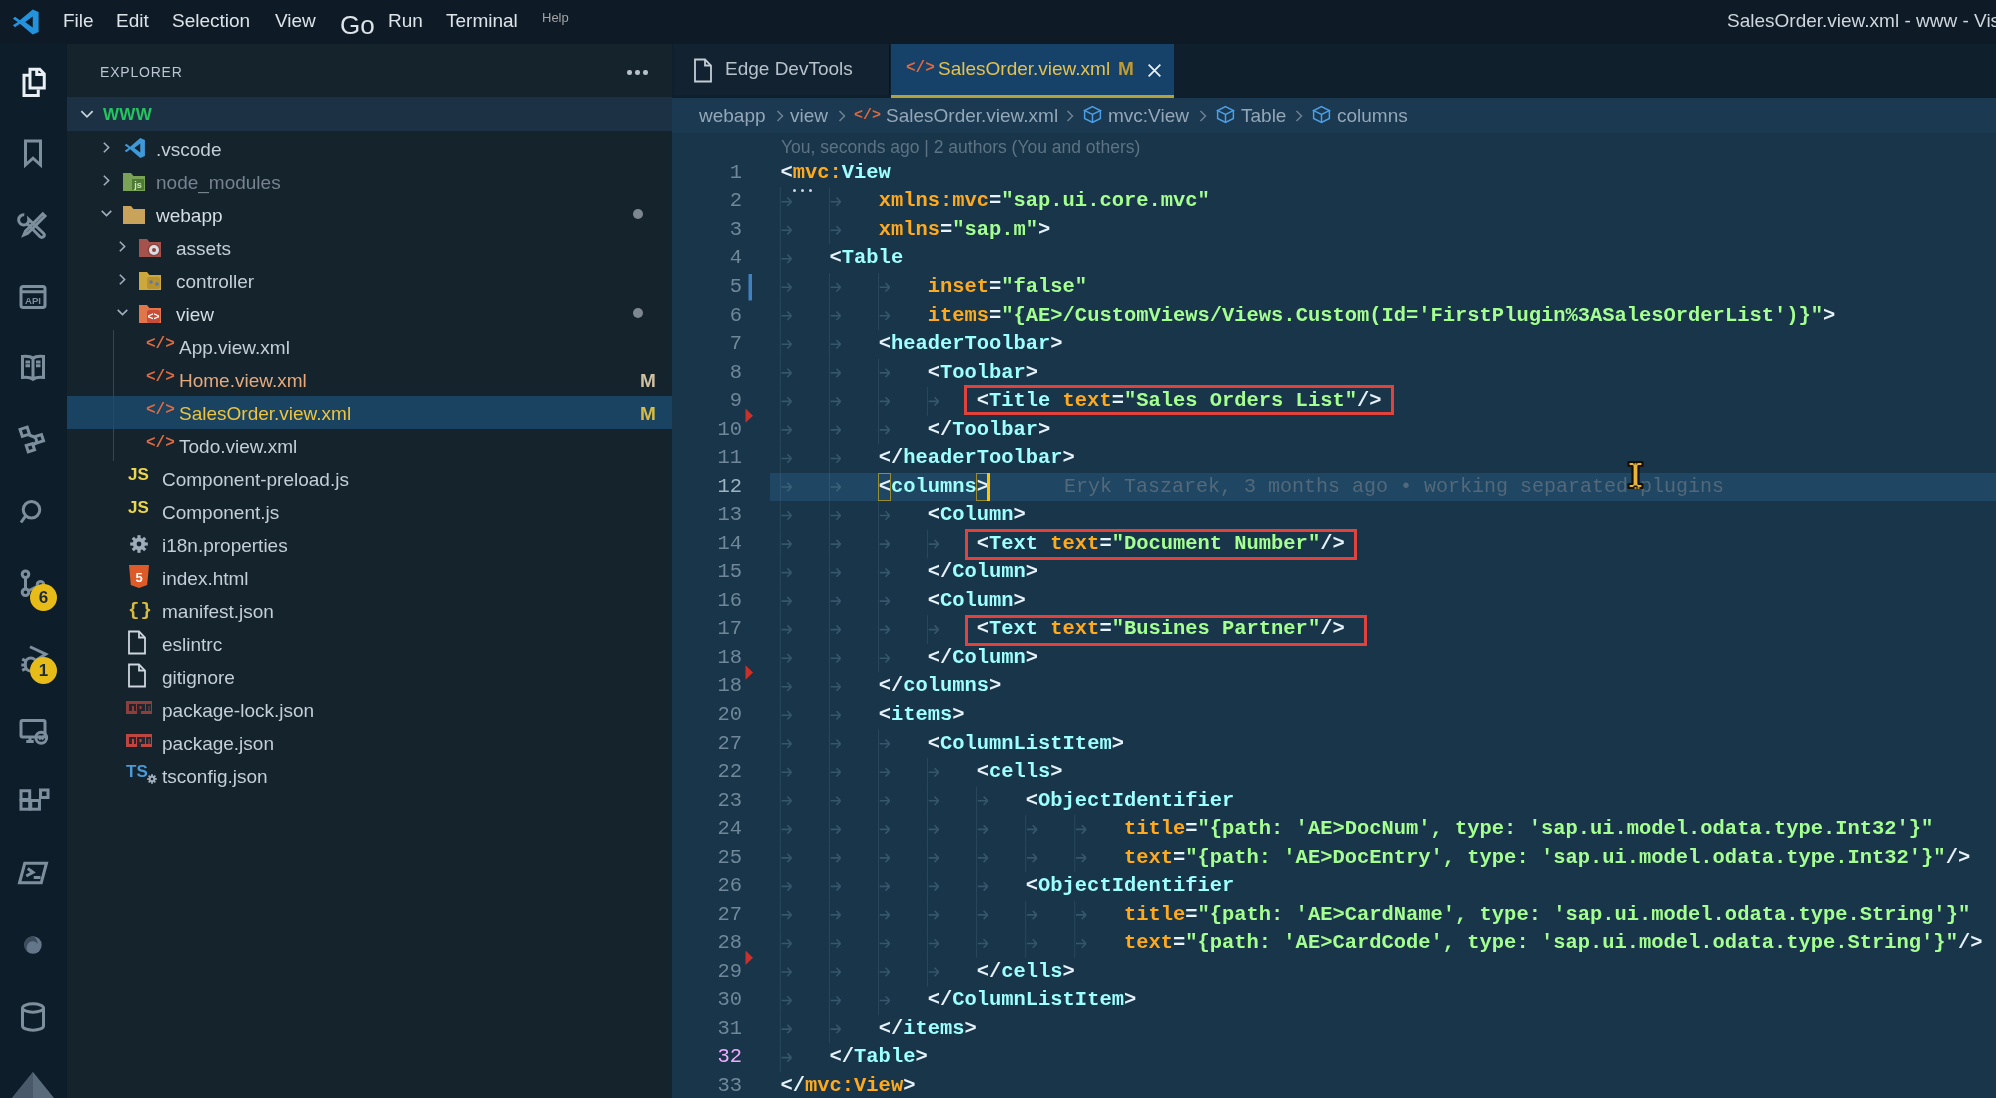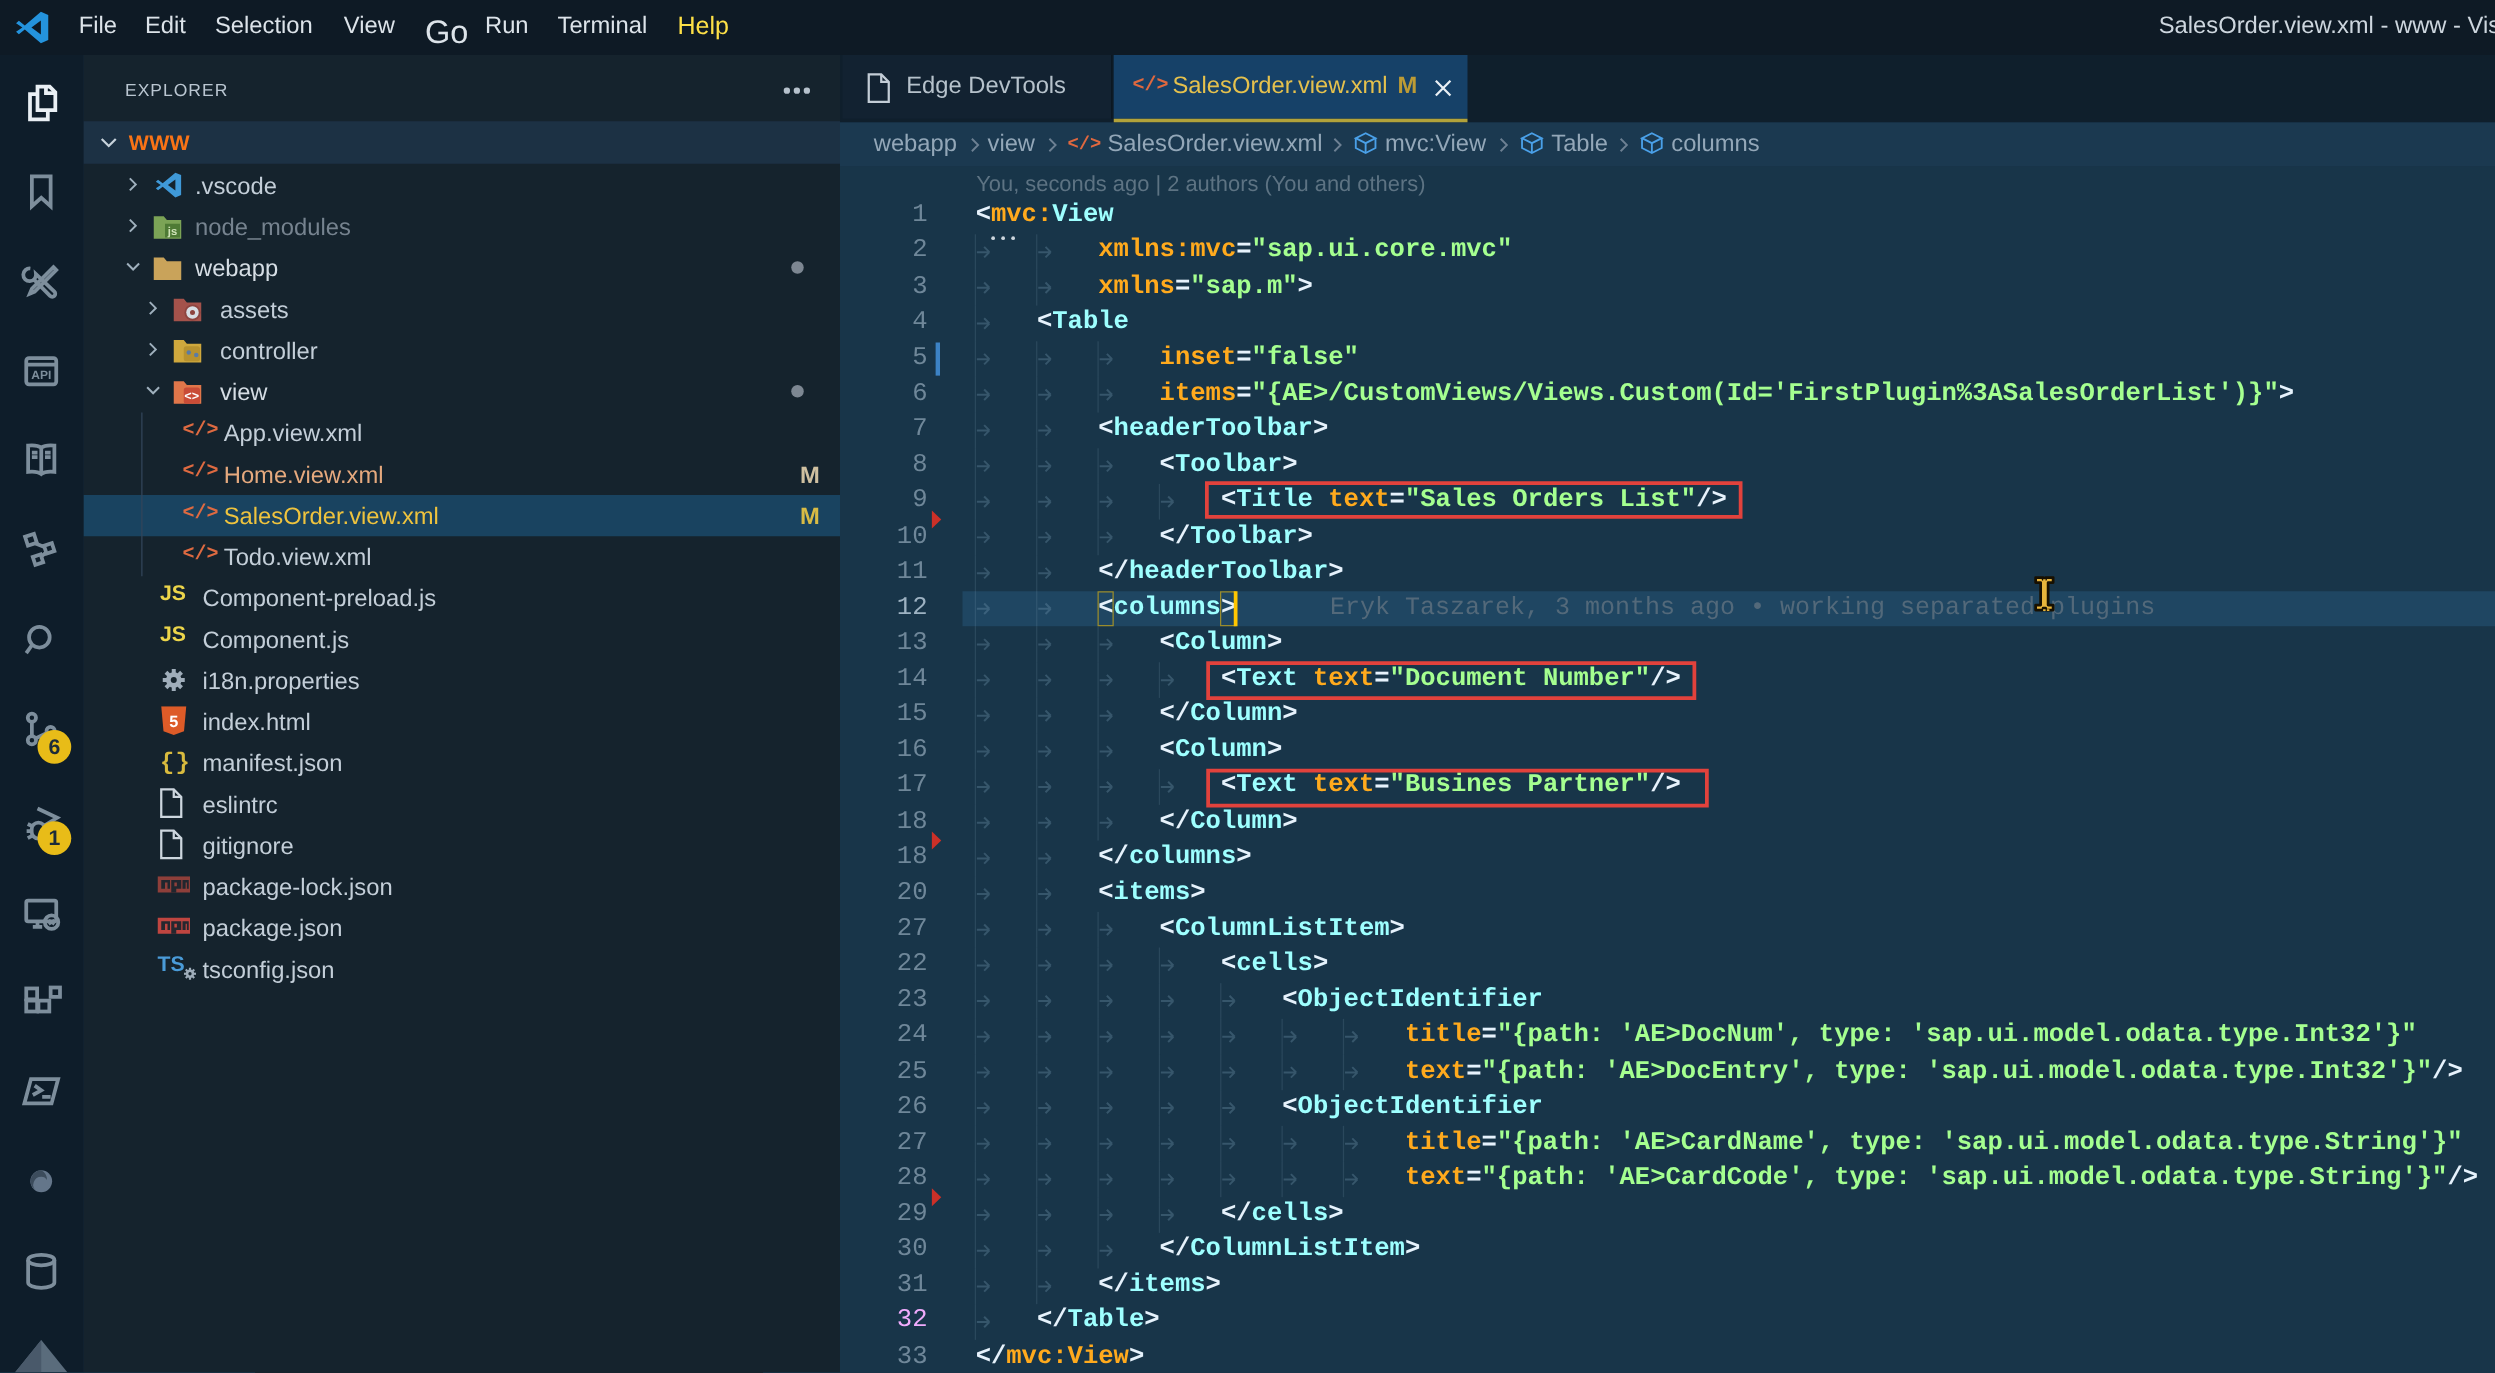--- a/index.html
+++ b/index.html
@@ -14,21 +14,21 @@
     <path fill="#2493dd" d="M74 5 L95 14 V86 L74 95 L28 56 L11 69 L3 62 L21 50 L3 38 L11 31 L28 44 Z"></path>
     <path fill="#0e1a25" d="M74 30 L47 50 L74 70 Z"></path>
   </svg>
 <div class="abs" style="left:63px;top:10px;font-size:19px;color:#dce3e9">File</div>
 <div class="abs" style="left:116px;top:10px;font-size:19px;color:#dce3e9">Edit</div>
 <div class="abs" style="left:172px;top:10px;font-size:19px;color:#dce3e9">Selection</div>
 <div class="abs" style="left:275px;top:10px;font-size:19px;color:#dce3e9">View</div>
 <div class="abs" style="left:340px;top:10px;font-size:26px;color:#dce3e9">Go</div>
 <div class="abs" style="left:388px;top:10px;font-size:19px;color:#dce3e9">Run</div>
 <div class="abs" style="left:446px;top:10px;font-size:19px;color:#dce3e9">Terminal</div>
-<div class="abs" style="left:542px;top:10px;font-size:20px;color:#fde047">Help</div>
+<div class="abs" style="left:542px;top:10px;font-size:13px;color:#a3a3a3">Help</div>
 <div class="abs" style="left:1727px;top:10px;width:269px;overflow:hidden;font-size:19px;color:#cdd6de;white-space:nowrap">SalesOrder.view.xml - www - Visual Studio Code</div>
 <div class="abs" style="left:0;top:44px;width:67px;height:1054px;background:#0e1d2a"></div>
 <svg class="abs" style="left:15.0px;top:64px" width="36" height="36" viewBox="0 0 24 24" fill="none" stroke="#e9eff4" stroke-width="2.00">
     <path d="M10 3.5 h6.5 l3 3 V16 h-9.5 Z"></path>
     <path d="M14.5 3.5 V7 H20"></path>
     <path d="M10 7.5 H6 V21 h9.5 v-4"></path>
   </svg>
 <svg class="abs" style="left:15.0px;top:135px" width="36" height="36" viewBox="0 0 24 24" fill="none" stroke="#7d8e9c" stroke-width="2.00">
     <path d="M7 4 h10 v16 l-5-4.5 L7 20 Z"></path>
   </svg>
@@ -98,21 +98,21 @@
 <div class="abs" style="left:30px;top:657px;width:27px;height:27px;border-radius:50%;background:#e8bc18;color:#1c2b39;font-size:17px;font-weight:bold;text-align:center;line-height:27px">1</div>
 <div class="abs" style="left:67px;top:44px;width:605px;height:1054px;background:#15232d"></div>
 <div class="abs" style="left:100px;top:64px;font-size:14px;letter-spacing:.8px;color:#bac6d1">EXPLORER</div>
 <div class="abs" style="left:627px;top:70px;width:4.5px;height:4.5px;border-radius:50%;background:#b6c1cc"></div>
 <div class="abs" style="left:635px;top:70px;width:4.5px;height:4.5px;border-radius:50%;background:#b6c1cc"></div>
 <div class="abs" style="left:643px;top:70px;width:4.5px;height:4.5px;border-radius:50%;background:#b6c1cc"></div>
 <div class="abs" style="left:67px;top:97px;width:605px;height:34px;background:#1c3144"></div>
 <svg class="abs" style="left:78px;top:105px" width="18" height="18" viewBox="0 0 16 16" fill="none" stroke="#c6d1da" stroke-width="1.6">
     <path d="M3 5.5 L8 10.5 L13 5.5"></path>
   </svg>
-<div class="abs" style="left:103px;top:105px;font-size:17px;font-weight:bold;letter-spacing:.3px;color:#f97316">WWW</div>
+<div class="abs" style="left:103px;top:105px;font-size:17px;font-weight:bold;letter-spacing:.3px;color:#22c55e">WWW</div>
 <div class="abs" style="left:67px;top:395.5px;width:605px;height:33px;background:#194360"></div>
 <div class="abs" style="left:113px;top:330px;width:1px;height:131px;background:#32455a"></div>
 <svg class="abs" style="left:98px;top:139px" width="17" height="17" viewBox="0 0 16 16" fill="none" stroke="#9fb0bd" stroke-width="1.5">
     <path d="M5.5 3.5 L10 8 L5.5 12.5"></path>
   </svg>
 <svg class="abs" style="left:124px;top:137px" width="22" height="22" viewBox="0 0 100 100">
     <path fill="#3f99d8" d="M74 5 L95 14 V86 L74 95 L28 56 L11 69 L3 62 L21 50 L3 38 L11 31 L28 44 Z"></path>
     <path fill="#15232d" d="M74 30 L47 50 L74 70 Z"></path>
   </svg>
 <div class="abs tl" style="left:156px;top:133px">.vscode</div>

